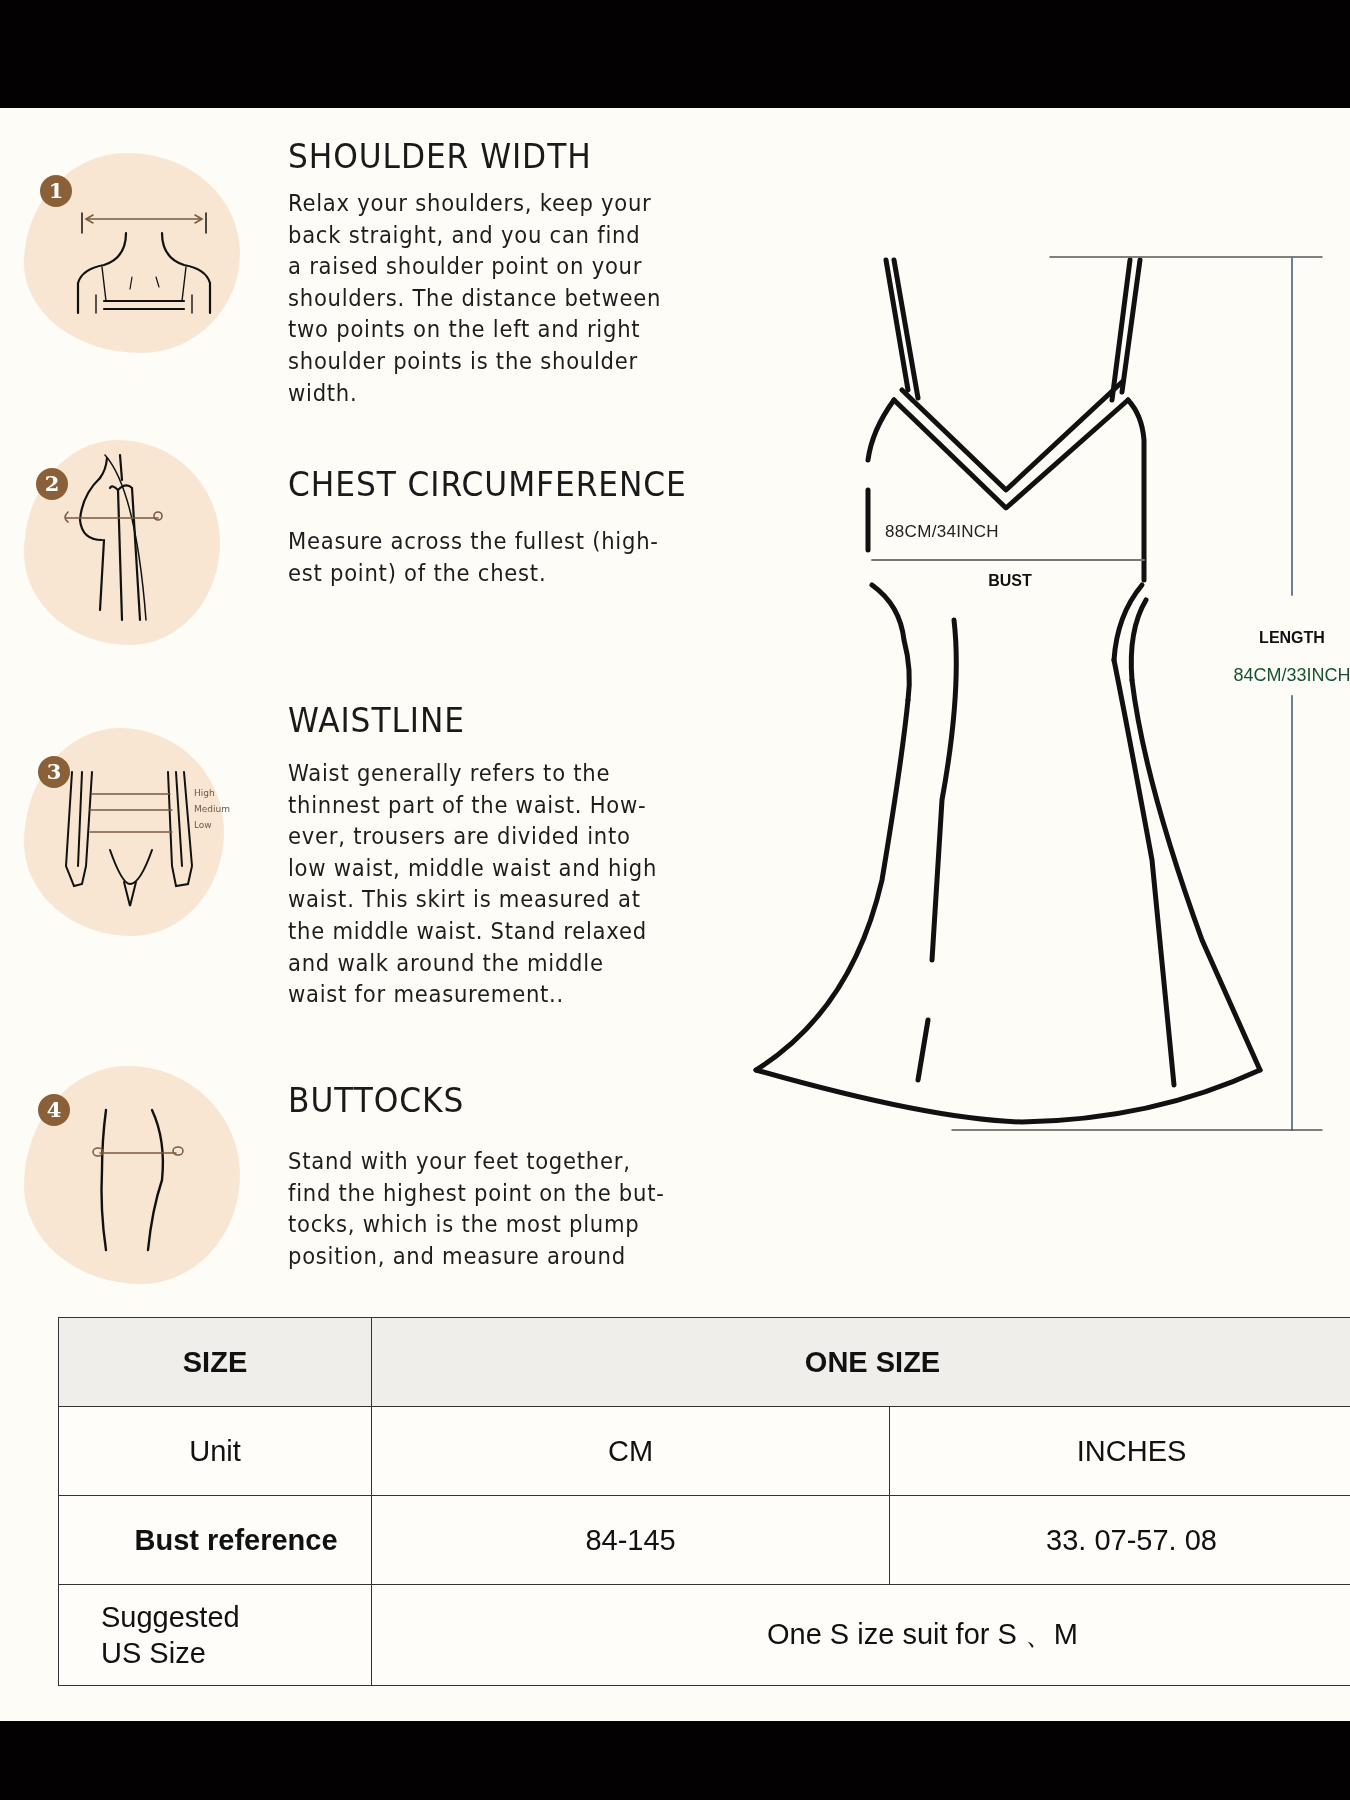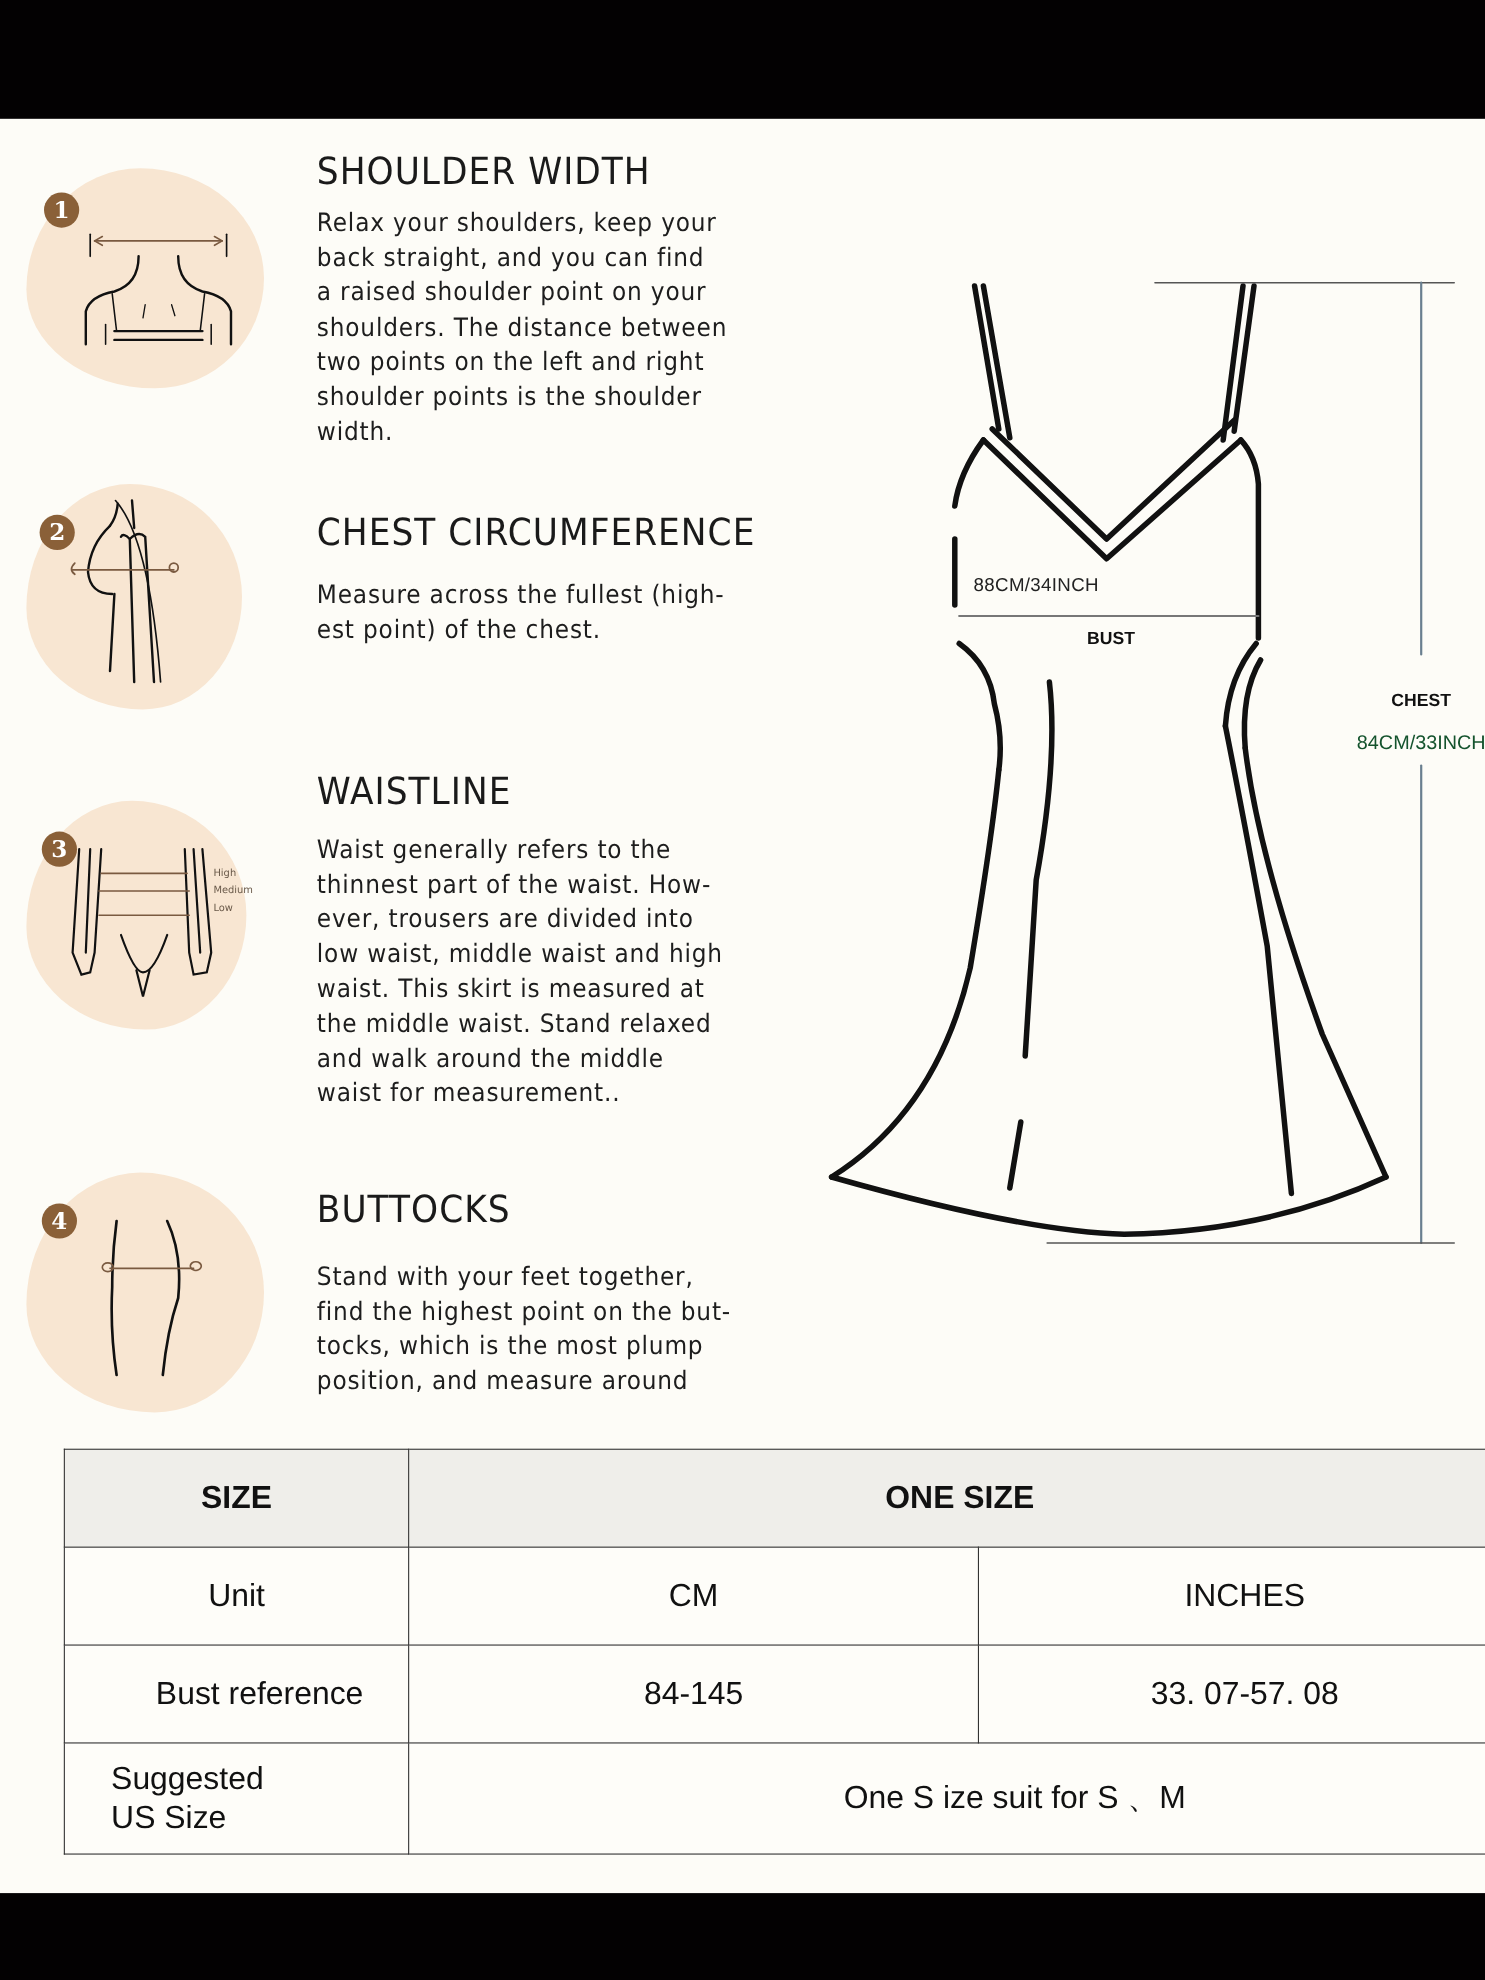--- a/index.html
+++ b/index.html
@@ -43,21 +43,21 @@
   table.size-table {
     position:absolute; left:58px; top:1317px; width:1316px; border-collapse:collapse;
     font-family:"Liberation Sans", sans-serif;
   }
   table.size-table td {
     border:1.5px solid #333; text-align:center; font-size:29px; color:#111; padding:0;
   }
   table.size-table tr.head td { background:#efeeea; font-weight:bold; height:88px; }
   table.size-table tr.row td { height:88px; background:#fefdf9;margin-top:44px; }
   table.size-table tr.last td { height:100px; background:#fefdf9; }
-  td.rowlabel { text-align:left; padding-left:42px !important; }
+  td.rowlabel { text-align:left; padding-left:42px !important;font-weight:bold; }
   td.suggest-label { text-align:left !important; padding-left:42px !important; line-height:36px; }
   td.suggest-value { text-align:center; padding-left:100px !important; }
 </style>
 </head>
 <body>
 
 <div class="bar-top"></div>
 
 <div class="step" style="top:108px;height:320px;">
   <div class="blob" style="left:24px;top:45px;width:216px;height:200px;"></div>
@@ -182,21 +182,21 @@
 
     <path d="M24 830 Q200 880 290 882 Q420 880 528 830"></path>
 
     <line x1="318" y1="17" x2="590" y2="17" stroke="#555" stroke-width="1.5"></line>
     <line x1="560" y1="17" x2="560" y2="355" stroke="#6a7f8f" stroke-width="2"></line>
     <line x1="560" y1="456" x2="560" y2="890" stroke="#6a7f8f" stroke-width="2"></line>
     <line x1="220" y1="890" x2="590" y2="890" stroke="#555" stroke-width="1.5"></line>
   </svg>
   <div class="dlabel bust-value">88CM/34INCH</div>
   <div class="dlabel bust-label">BUST</div>
-  <div class="dlabel length-label">CHEST</div>
+  <div class="dlabel length-label">LENGTH</div>
   <div class="dlabel length-value">84CM/33INCH</div>
 </div>
 
 <table class="size-table">
   <colgroup>
       <col style="width:284px">
       <col style="width:470px">
       <col style="width:439px">
     </colgroup>
   <tbody>

